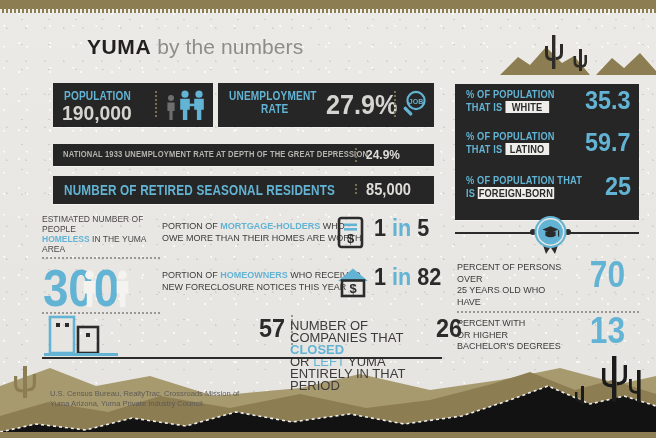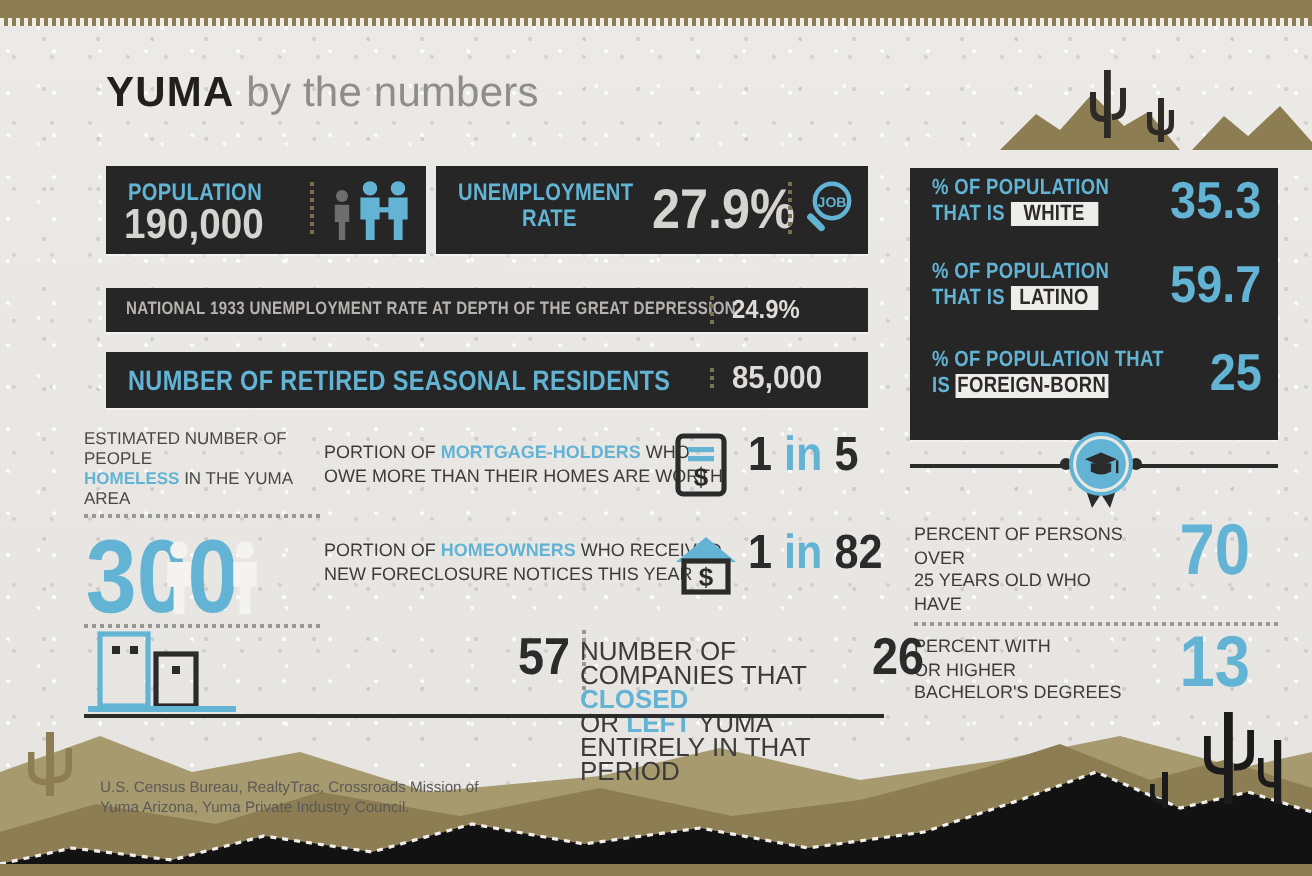--- a/index.html
+++ b/index.html
@@ -36,21 +36,21 @@
   
   .scenery { position:absolute; left:0; right:0; pointer-events:none; }
   .scene-top { top:13px; height:62px; width:656px; z-index:1; }
   .scene-bottom { bottom:0; height:92px; width:656px; z-index:1; }
 
   
   .title {
     position:absolute; left:53px; top:35px; z-index:10;
     font-size:21px; letter-spacing:.1px; color:#8e8d8a; white-space:nowrap;
   }
-  .title b { color:#221f1f; font-weight:bold; letter-spacing:.6px; }
+  .title b { color:#221f1f; font-weight:bold; letter-spacing:.6px;margin-left:34px; }
 
   
   .panel {
     position:absolute; background:#262626; z-index:12;
     box-shadow:0 1px 0 rgba(255,255,255,.45);
   }
   .cap { 
     font-weight:bold; letter-spacing:.2px;
     transform:scaleX(.84); transform-origin:left center;
     white-space:nowrap;
@@ -354,21 +354,21 @@
       <rect x="12" y="10" width="4" height="4" fill="#2b2b2b"></rect>
       <rect x="21" y="10" width="4" height="4" fill="#2b2b2b"></rect>
       <rect x="34" y="14" width="20" height="26" fill="none" stroke="#2b2b2b" stroke-width="2.6"></rect>
       <rect x="42" y="20" width="4" height="4" fill="#2b2b2b"></rect>
       <rect x="0" y="40" width="74" height="3" fill="#63b4d4"></rect>
     </svg>
     <div class="c1num">57</div>
     <div class="vsep"></div>
     <div class="c2lines">
       <div><span>NUMBER OF COMPANIES THAT </span><span class="blue" style="font-weight:bold">CLOSED</span></div>
-      <div><span>OR </span><span class="blue" style="font-weight:bold">LEFT</span><span> YUMA ENTIRELY IN THAT PERIOD</span></div>
+      <div><span>OR </span><span class="blue" style="font-weight:normal">LEFT</span><span> YUMA ENTIRELY IN THAT PERIOD</span></div>
     </div>
     <div class="c2num">26</div>
   </div>
   <div id="compline"></div>
 
   <div id="source">
     <div>U.S. Census Bureau, RealtyTrac, Crossroads Mission of</div>
     <div>Yuma Arizona, Yuma Private Industry Council.</div>
   </div>
 

